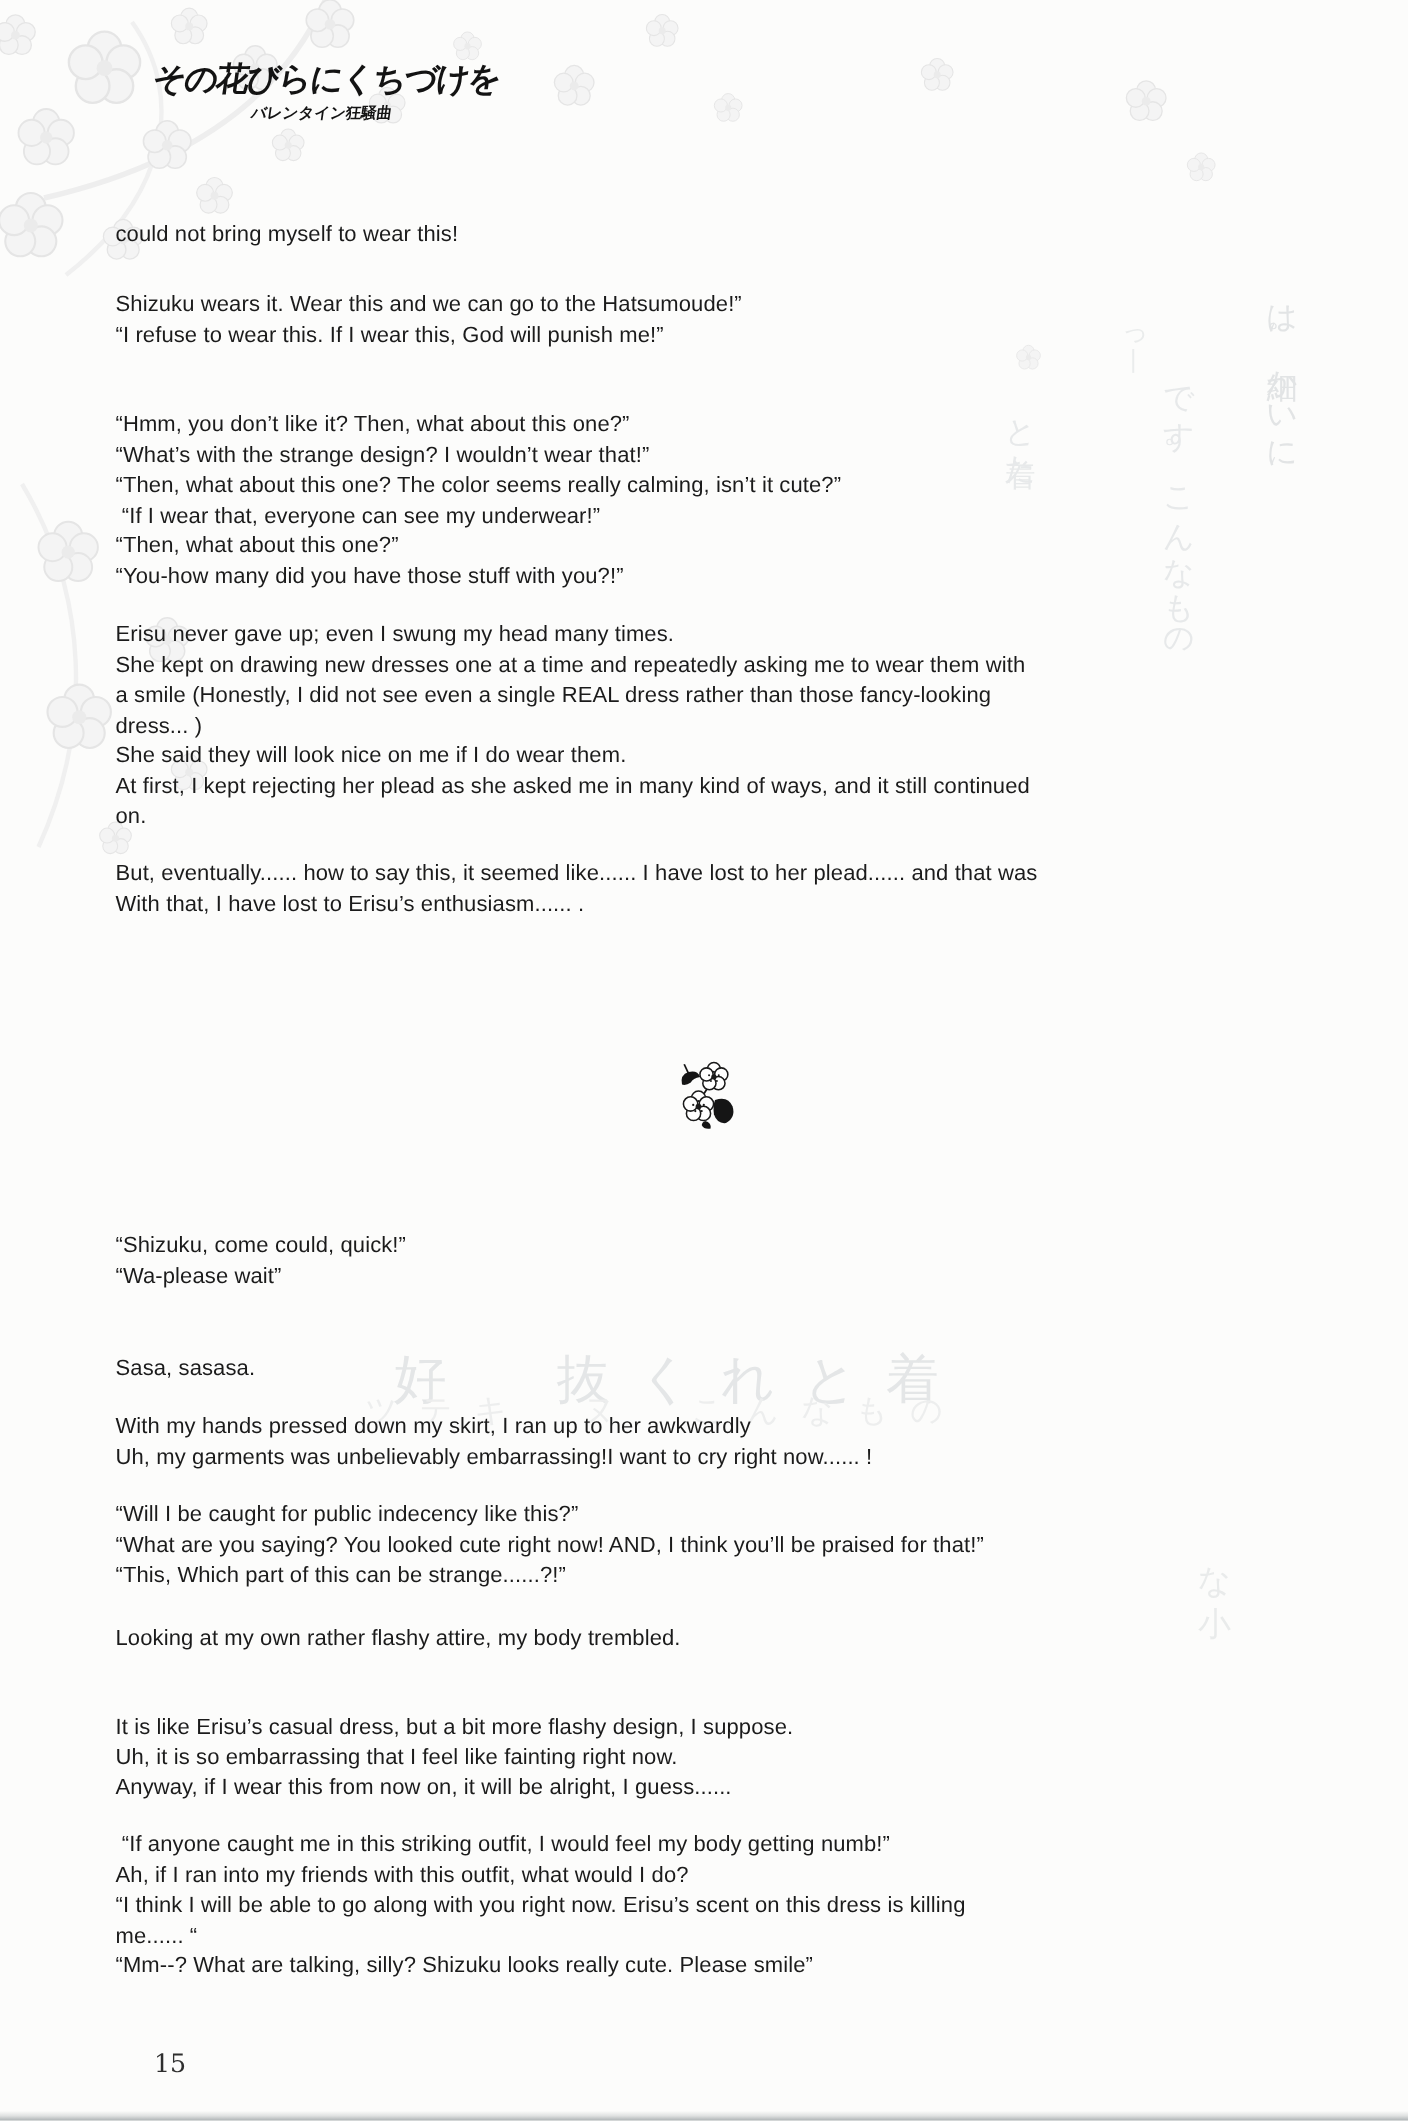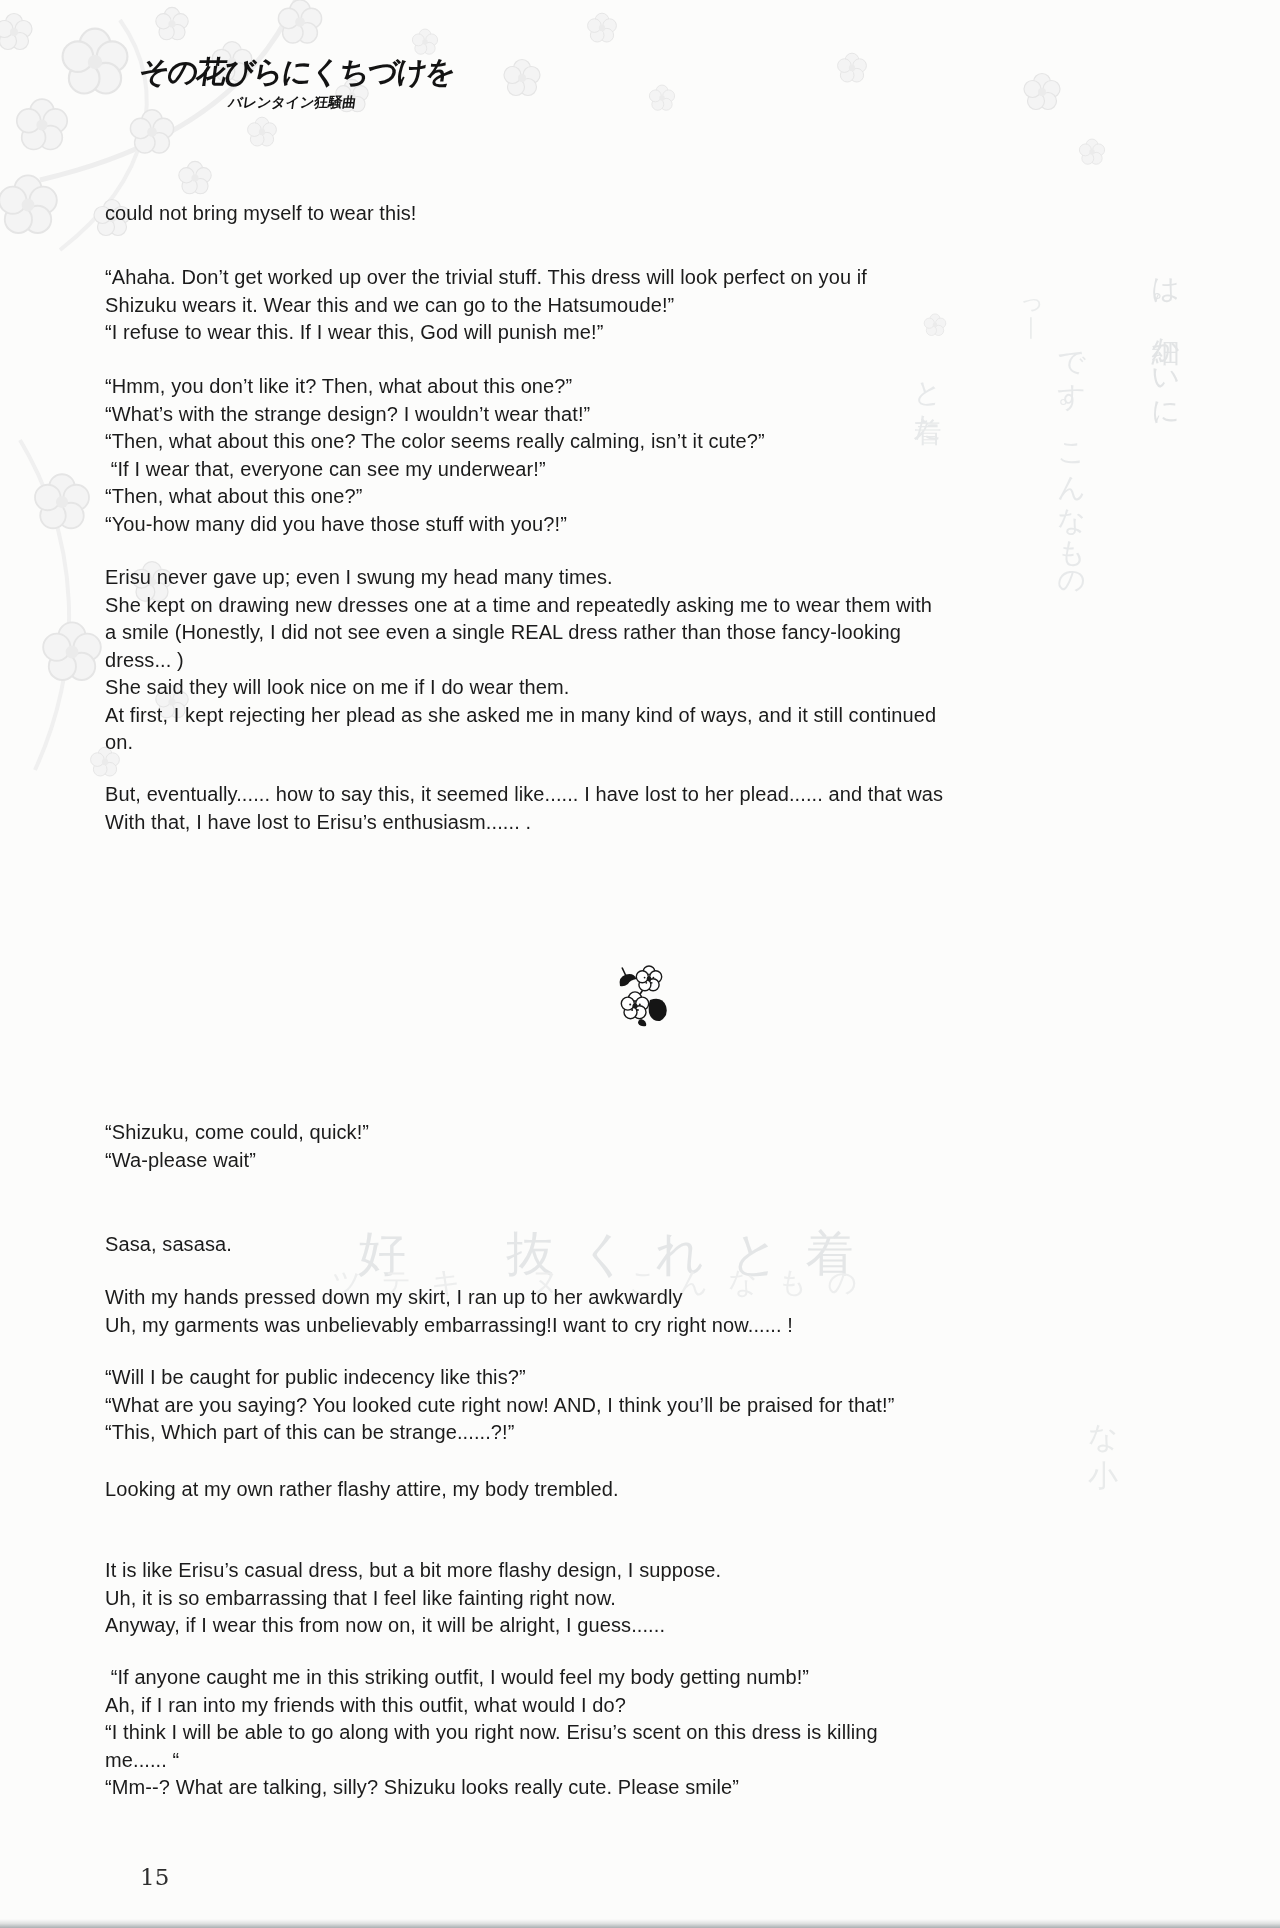--- a/index.html
+++ b/index.html
@@ -101,21 +101,21 @@
     <span class="ghost v g7">な小</span>
   </div>
 
   <header class="logo">
     <div class="logo-title">その花びらにくちづけを</div>
     <div class="logo-subtitle">バレンタイン狂騒曲</div>
   </header>
 
   <main>
     <div class="para" style="top:200px"><div class="line">could not bring myself to wear this!</div></div>
-    <div class="para" style="top:264px"><div class="line">“Ahaha. Don’t get worked up over the trivial stuff. This dress will look perfect on you if</div><div class="line">Shizuku wears it. Wear this and we can go to the Hatsumoude!”</div><div class="line">“I refuse to wear this. If I wear this, God will punish me!”</div></div>
+    <div class="para" style="top:264px"><div class="line">Shizuku wears it. Wear this and we can go to the Hatsumoude!”</div><div class="line">“I refuse to wear this. If I wear this, God will punish me!”</div></div>
     <div class="para" style="top:373px"><div class="line">“Hmm, you don’t like it? Then, what about this one?”</div><div class="line">“What’s with the strange design? I wouldn’t wear that!”</div><div class="line">“Then, what about this one? The color seems really calming, isn’t it cute?”</div><div class="line"> “If I wear that, everyone can see my underwear!”</div><div class="line">“Then, what about this one?”</div><div class="line">“You-how many did you have those stuff with you?!”</div></div>
     <div class="para" style="top:564px"><div class="line">Erisu never gave up; even I swung my head many times.</div><div class="line">She kept on drawing new dresses one at a time and repeatedly asking me to wear them with</div><div class="line">a smile (Honestly, I did not see even a single REAL dress rather than those fancy-looking</div><div class="line">dress... )</div><div class="line">She said they will look nice on me if I do wear them.</div><div class="line">At first, I kept rejecting her plead as she asked me in many kind of ways, and it still continued</div><div class="line">on.</div></div>
     <div class="para" style="top:781px"><div class="line">But, eventually...... how to say this, it seemed like...... I have lost to her plead...... and that was</div><div class="line">With that, I have lost to Erisu’s enthusiasm...... .</div></div>
     <div class="para" style="top:1119px"><div class="line">“Shizuku, come could, quick!”</div><div class="line">“Wa-please wait”</div></div>
     <div class="para" style="top:1231px"><div class="line">Sasa, sasasa.</div></div>
     <div class="para" style="top:1284px"><div class="line">With my hands pressed down my skirt, I ran up to her awkwardly</div><div class="line">Uh, my garments was unbelievably embarrassing!I want to cry right now...... !</div></div>
     <div class="para" style="top:1364px"><div class="line">“Will I be caught for public indecency like this?”</div><div class="line">“What are you saying? You looked cute right now! AND, I think you’ll be praised for that!”</div><div class="line">“This, Which part of this can be strange......?!”</div></div>
     <div class="para" style="top:1476px"><div class="line">Looking at my own rather flashy attire, my body trembled.</div></div>
     <div class="para" style="top:1557px"><div class="line">It is like Erisu’s casual dress, but a bit more flashy design, I suppose.</div><div class="line">Uh, it is so embarrassing that I feel like fainting right now.</div><div class="line">Anyway, if I wear this from now on, it will be alright, I guess......</div></div>
     <div class="para" style="top:1664px"><div class="line"> “If anyone caught me in this striking outfit, I would feel my body getting numb!”</div><div class="line">Ah, if I ran into my friends with this outfit, what would I do?</div><div class="line">“I think I will be able to go along with you right now. Erisu’s scent on this dress is killing</div><div class="line">me...... “</div><div class="line">“Mm--? What are talking, silly? Shizuku looks really cute. Please smile”</div></div>

